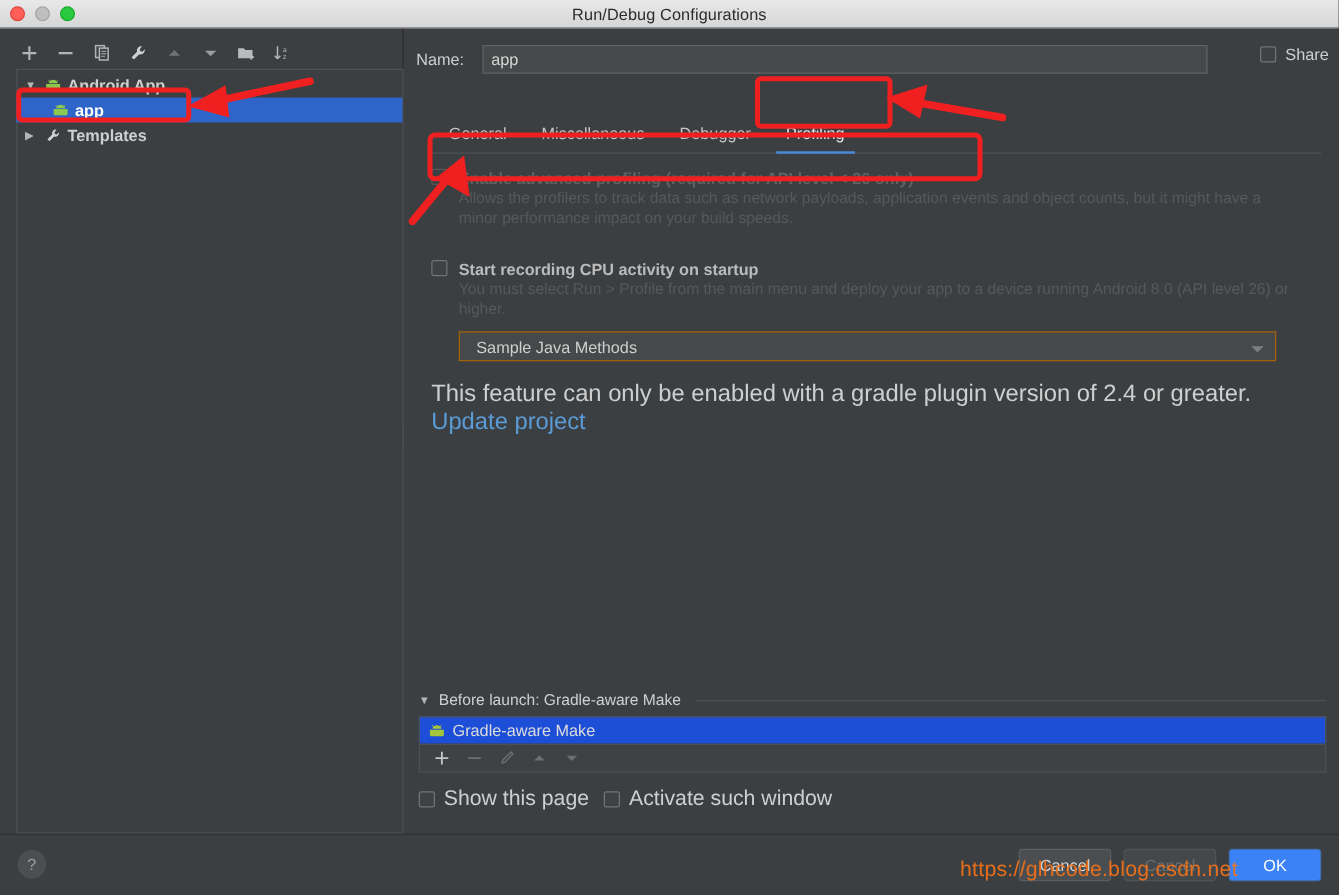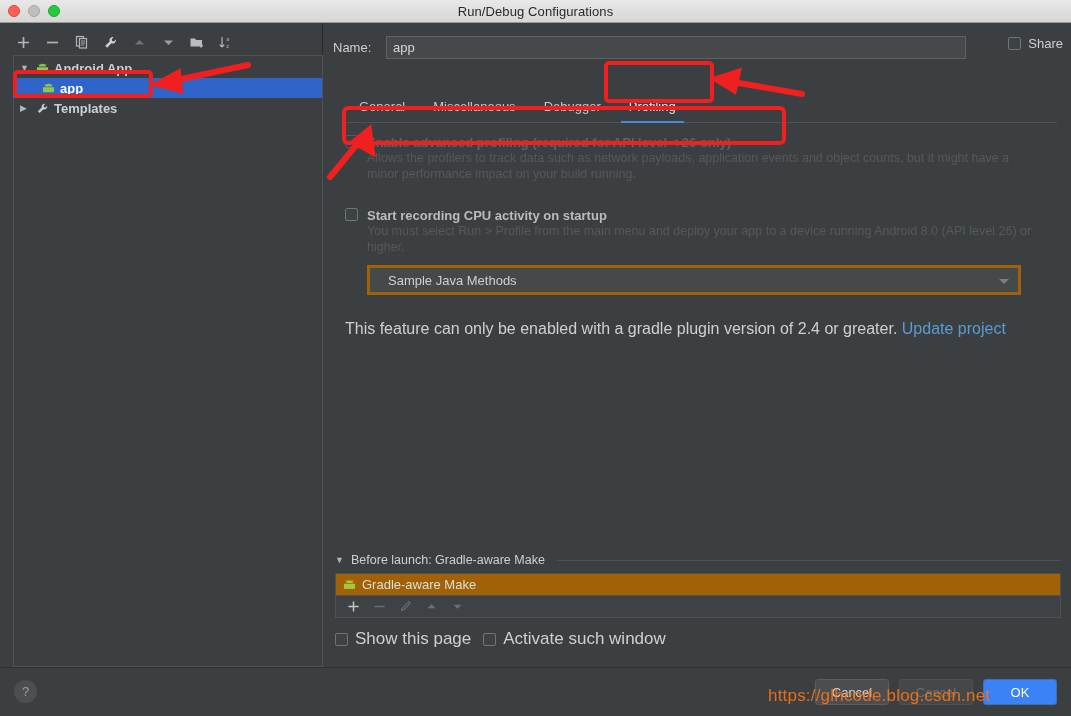--- a/index.html
+++ b/index.html
@@ -135,46 +135,46 @@
     font-size: 13px;
   }
   .opt-label { line-height: 15px; font-weight: bold; }
   .opt-label.disabled { color: #5f6365; }
   .help-text {
     margin-left: 22px; font-size: 12.5px; color: #55595b; line-height: 16px;
     max-width: 676px;
   }
   .combo {
     margin-left: 22px; margin-top: 10px;
-    width: 654px; height: 30px;
-    background: #45494a; border: 3px solid #a16207;
-    display: flex; align-items: center; padding: 0 18px;
+    width: 654px; height: 24px;
+    background: #45494a; border: 1px solid #a16207;
+    display: flex; align-items: center; padding: 0 13px;
     font-size: 13px; color: #cfcfcf; position: relative;
   }
   .combo .caret {
     position: absolute; right: 9px; top: 11px;
     width: 0; height: 0; border-left: 5px solid transparent;
     border-right: 5px solid transparent; border-top: 5px solid #7b7f81;
   }
   .feature-line {
-    margin-top: 25px; font-size: 16px; color: #cfcfcf;
+    margin-top: 16px; font-size: 19px; color: #cfcfcf;
   }
   .link { color: #5b9bd5; }
 
   
   .before-launch {
     position: absolute; left: 335px; bottom: 72px; width: 726px;
   }
   .bl-header {
     display: flex; align-items: center; gap: 6px; font-size: 12.5px; color: #cfcfcf;
     margin-bottom: 6px;
   }
   .bl-header .rule { flex: 1; height: 1px; background: #4d5153; margin-left: 6px; }
   .bl-list {
-    width: 726px; height: 22px; background: #a16207;
+    width: 726px; height: 22px; background: #1d4ed8;
     border: 1px solid #4d5153; border-bottom: none;
     display: flex; align-items: center; gap: 6px; padding-left: 6px;
     font-size: 13px; color: #dcdcdc;
   }
   .bl-toolbar {
     width: 726px; height: 23px; background: #3f4244;
     border: 1px solid #4d5153;
     display: flex; align-items: center; gap: 12px; padding-left: 10px;
   }
   .bl-toolbar .tb-btn { width: 14px; height: 14px; }
@@ -348,21 +348,21 @@
           <span>Profiling</span>
         </div>
     </div>
 
     <div class="content">
 
       <div class="opt-row" style="margin-top:12px">
         <span class="cb dim"></span>
         <span class="opt-label disabled">Enable advanced profiling (required for API level &lt; 26 only)</span>
       </div>
-      <div class="help-text">Allows the profilers to track data such as network payloads, application events and object counts, but it might have a minor performance impact on your build running.</div>
+      <div class="help-text">Allows the profilers to track data such as network payloads, application events and object counts, but it might have a minor performance impact on your build speeds.</div>
 
       <div class="opt-row" style="margin-top:26px">
         <span class="cb"></span>
         <span class="opt-label">Start recording CPU activity on startup</span>
       </div>
       <div class="help-text">You must select Run &gt; Profile from the main menu and deploy your app to a device running Android 8.0 (API level 26) or higher.</div>
 
       <div class="combo">
         <span>Sample Java Methods</span>
         <span class="caret"></span>

